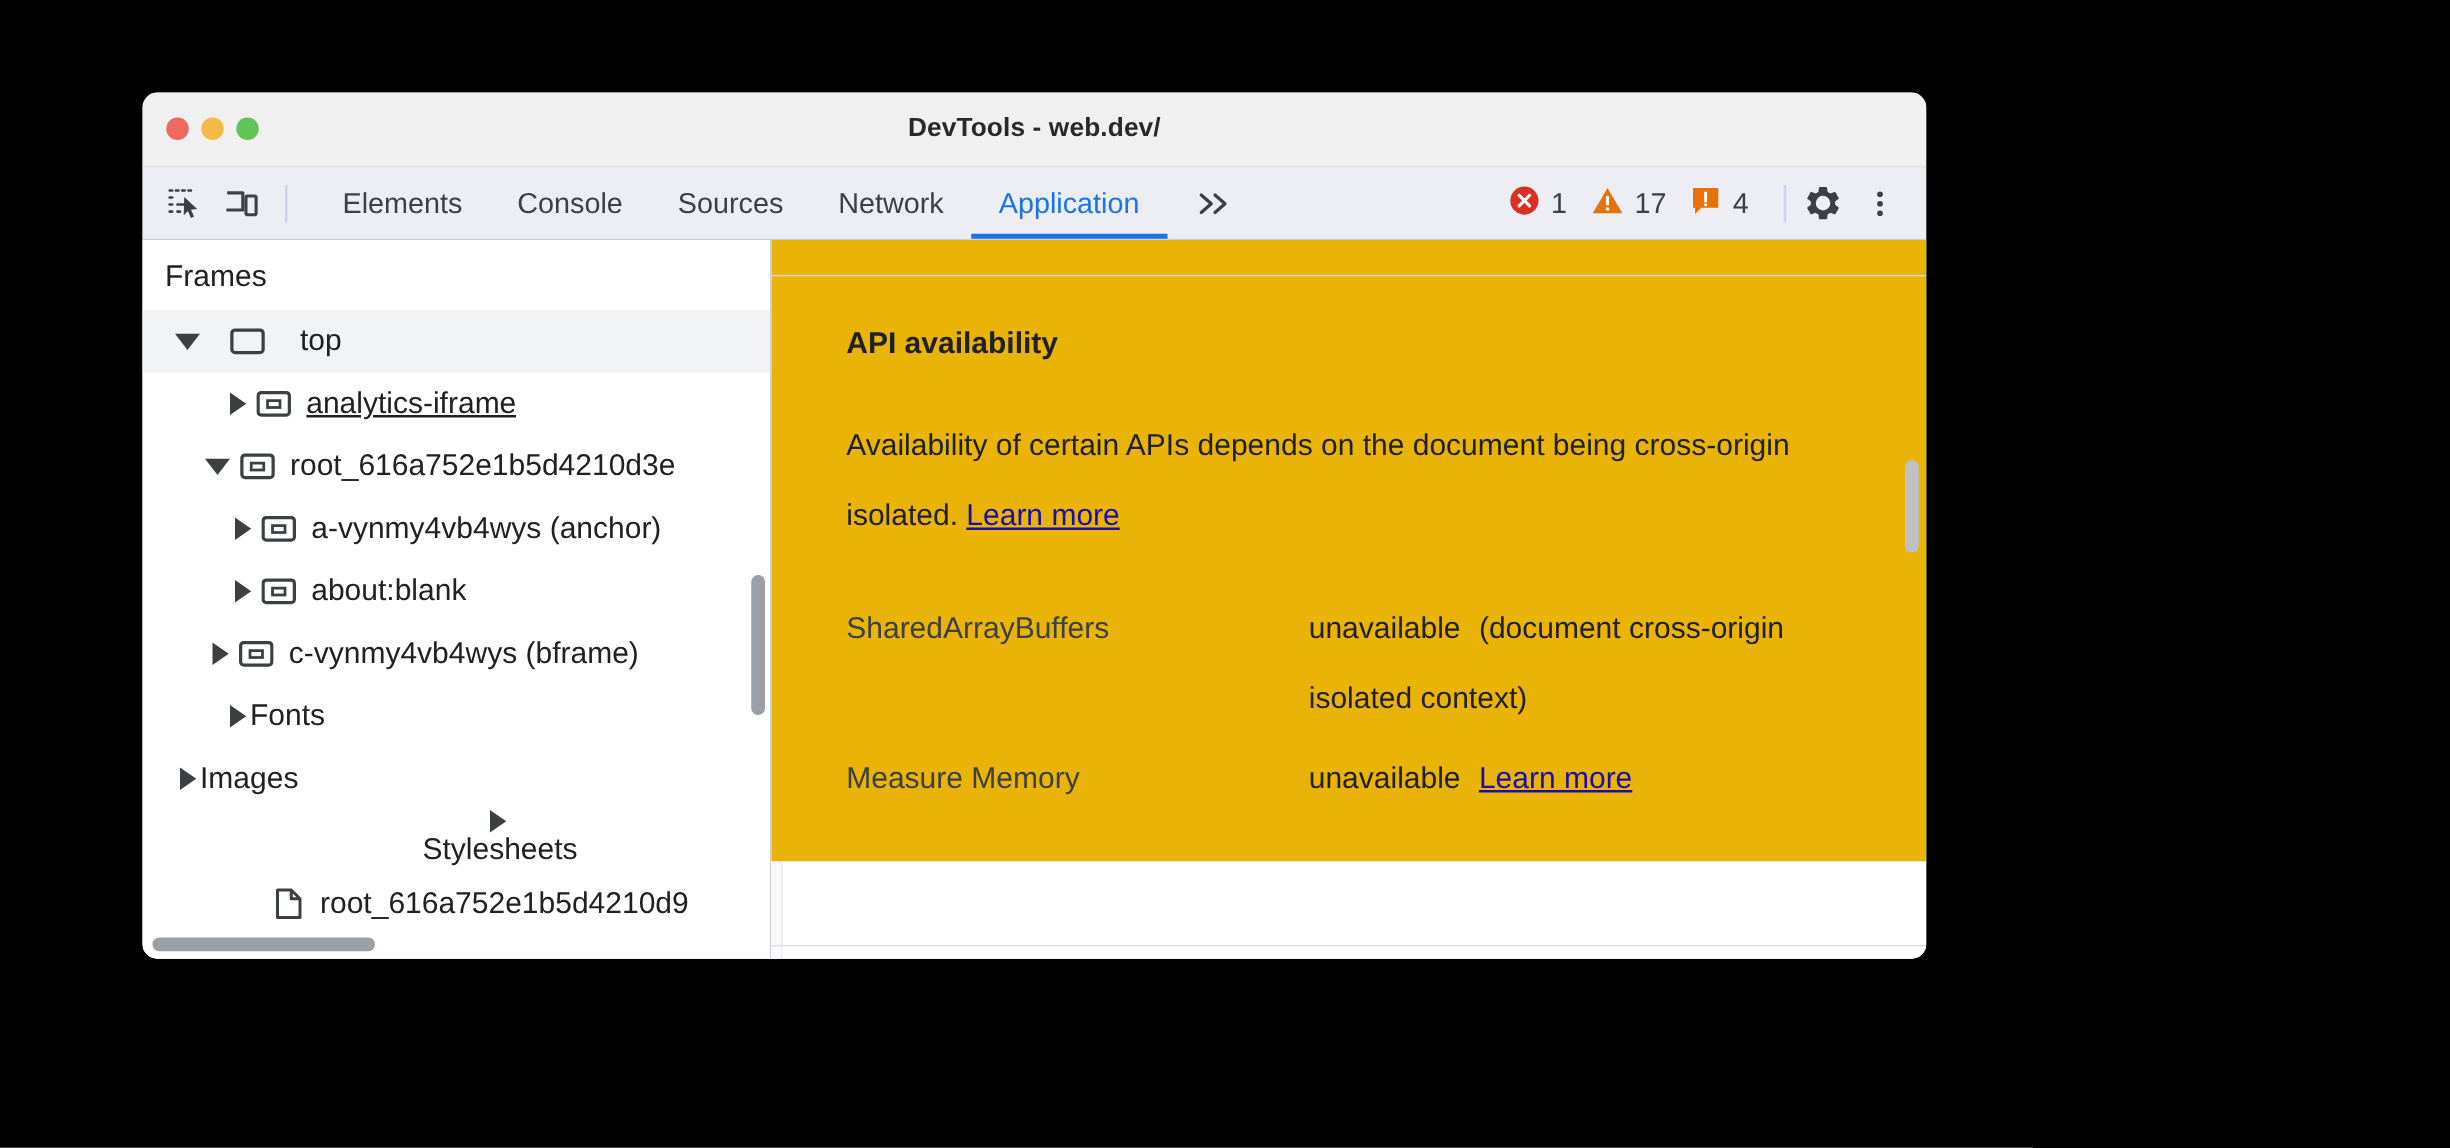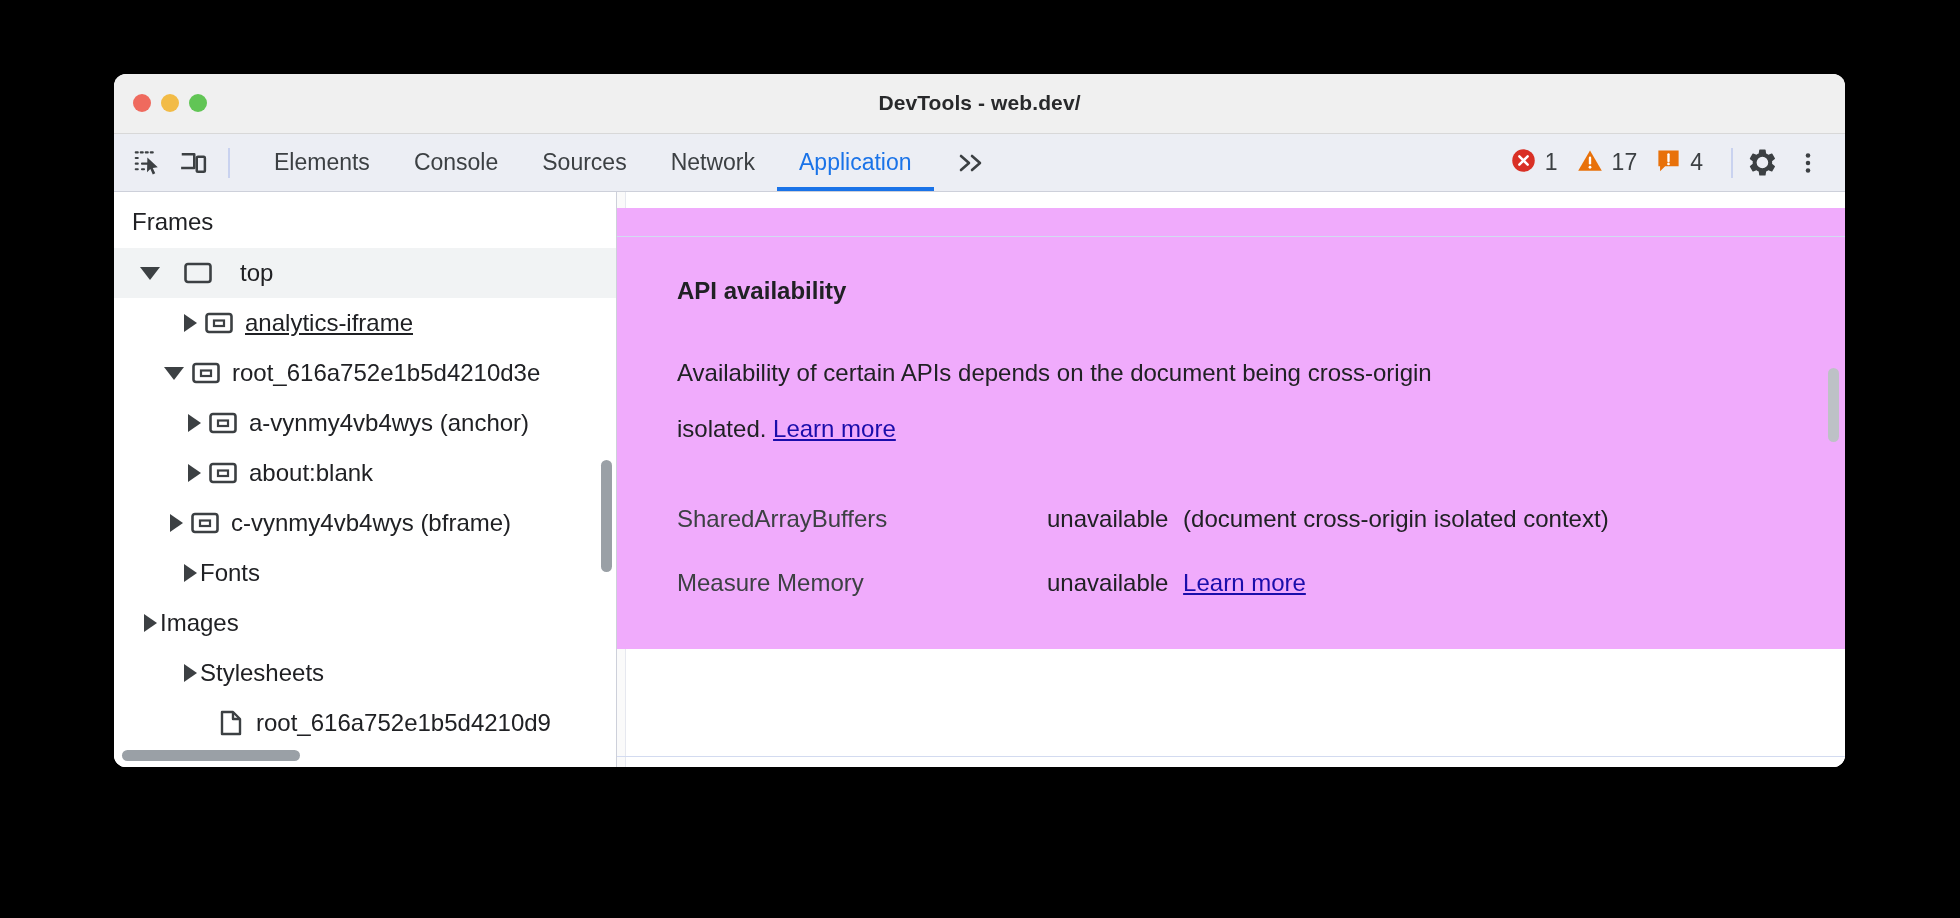--- a/index.html
+++ b/index.html
@@ -13,21 +13,21 @@
   body {
     font-family: "Liberation Sans", sans-serif;
     -webkit-font-smoothing: antialiased;
   }
 
   
   #window {
     position: absolute;
     left: 114px;
     top: 74px;
-    width: 1731px;
+    width: 1427px;
     height: 693px;
     background: #ffffff;
     border-radius: 12px;
     overflow: hidden;
     box-shadow: 0 14px 46px rgba(0,0,0,0.55);
     display: flex;
     flex-direction: column;
   }
 
   
@@ -221,22 +221,22 @@
 
   
   #main {
     flex: 1 1 auto;
     position: relative;
     background: #ffffff;
     overflow: hidden;
   }
   #main-inner {
     position: absolute;
-    left: 0; right: 0; top: 16px;
-    background: #f0abfc;
+    left: 0; right: 0; top: 0;
+    background: #eab308;
   }
   .hairline {
     height: 1px;
     background: #d3dbf0;
     margin: 0;
   }
   #report-body {
     padding: 40px 56px 0 60px;
   }
   .section-title {
@@ -475,21 +475,21 @@
       <div class="tree-row" style="padding-left:70px;">
         <span class="twisty collapsed" style="margin-right:3px;"></span>
         <span class="row-label">Fonts</span>
       </div>
 
       <div class="tree-row" style="padding-left:30px;">
         <span class="twisty collapsed" style="margin-right:3px;"></span>
         <span class="row-label">Images</span>
       </div>
 
-      <div class="tree-row" style="padding-left:70px;">
+      <div class="tree-row" style="padding-left:70px;flex-direction:column;">
         <span class="twisty collapsed" style="margin-right:3px;"></span>
         <span class="row-label">Stylesheets</span>
       </div>
 
       <div class="tree-row" style="padding-left:104px;">
         <span class="row-icon">
           <svg width="26" height="26" viewBox="0 0 26 26">
             <path d="M4 2 h11 l7 7 v15 H4 Z" fill="none" stroke="#3c4043" stroke-width="2.4" stroke-linejoin="round"></path>
             <path d="M15 2 v7 h7" fill="none" stroke="#3c4043" stroke-width="2.4" stroke-linejoin="round"></path>
           </svg>

